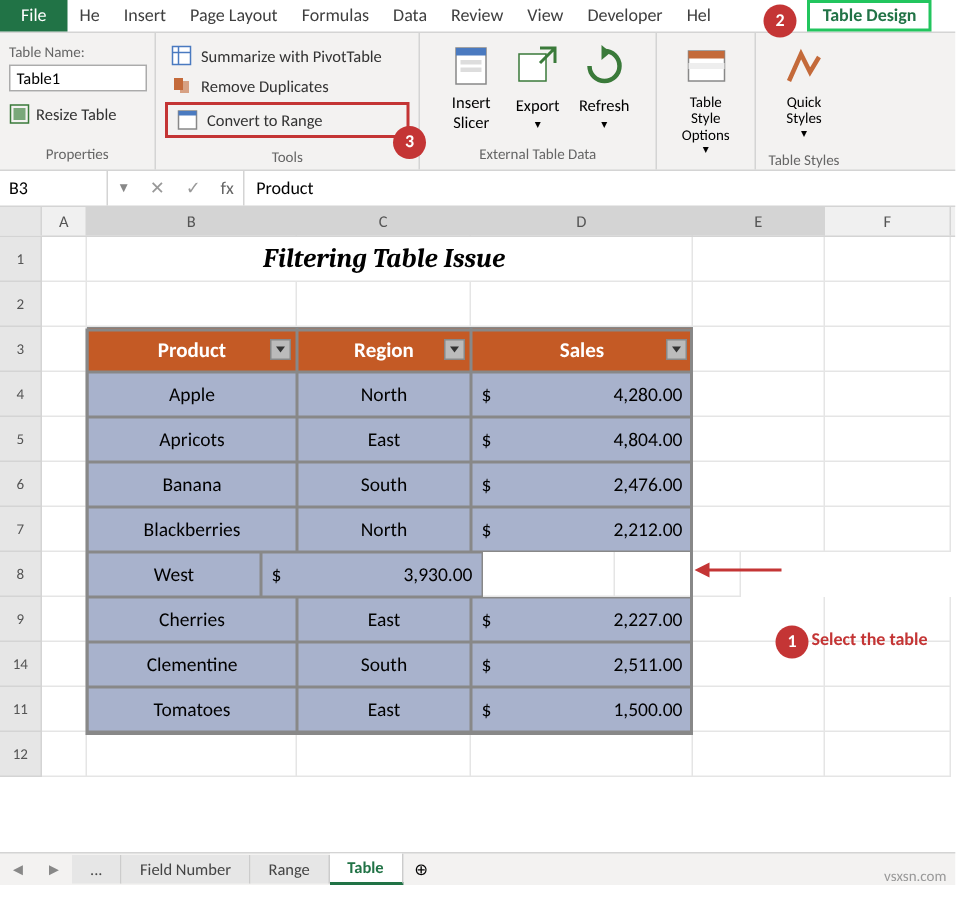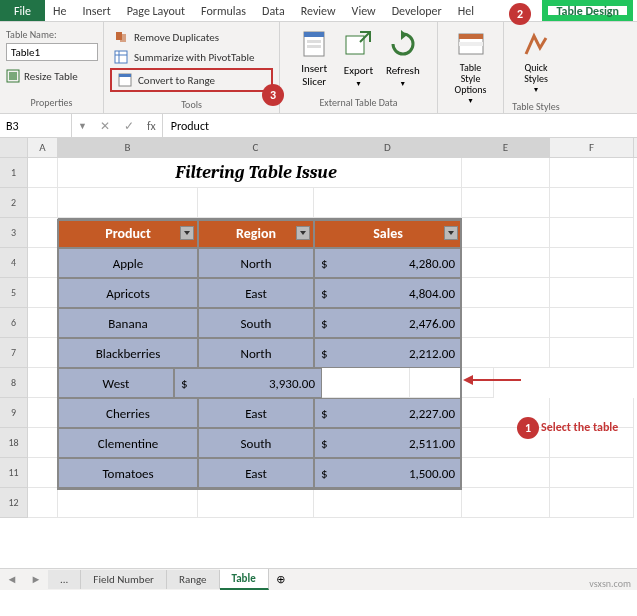--- a/index.html
+++ b/index.html
@@ -2,21 +2,21 @@
 <html><head>
   <meta charset="utf-8">
   <style>
     * { box-sizing: border-box; margin: 0; padding: 0; font-family: 'Segoe UI', Calibri, sans-serif; }
     body { width: 637px; height: 616px; overflow: hidden; background: #fff; font-size: 12px; position: relative; }
     
     
     .ribbon-tabs { display: flex; height: 22px; border-bottom: 1px solid #d4d4d4; background: #fff; font-size: 12px; }
     .ribbon-tab { padding: 2px 8px; cursor: pointer; display: flex; align-items: center; color: #404040; }
     .ribbon-tab.file { background: #217346; color: #fff; padding: 2px 14px; }
-    .ribbon-tab.context { border: 6px solid #22c55e; color: #217346; font-weight: 600; padding: 1px 8px; margin-left: auto; margin-right: 4px; }
+    .ribbon-tab.context { border: 2px solid #22c55e; color: #217346; font-weight: 600; padding: 1px 8px; margin-left: auto; margin-right: 16px; }
     
     
     .ribbon { display: flex; height: 92px; background: #f3f2f1; border-bottom: 1px solid #d4d4d4; font-size: 11px; }
     .ribbon-group { display: flex; flex-direction: column; border-right: 1px solid #d4d4d4; padding: 2px 6px; }
     .ribbon-group-title { text-align: center; font-size: 10px; color: #666; margin-top: auto; padding: 2px 0; }
     .ribbon-content { flex: 1; display: flex; flex-direction: column; gap: 2px; padding: 4px 0; }
     
     .props-group { width: 104px; }
     .table-name-label { font-size: 10px; color: #666; }
     .table-name-input { width: 92px; height: 18px; border: 1px solid #ababab; background: #fff; padding: 0 4px; font-size: 11px; }
@@ -124,35 +124,35 @@
       </div>
     </div>
     <div class="ribbon-group-title">Properties</div>
   </div>
 
   <div class="ribbon-group tools-group">
     <div class="ribbon-content">
       <div class="tool-item">
         <span class="small-icon">
           <svg viewBox="0 0 14 14">
-              <rect x="2" y="2" width="6" height="8" fill="#c46a3a"></rect>
-              <rect x="6" y="4" width="6" height="8" fill="#c46a3a" opacity="0.6"></rect>
-            </svg>
-        </span>
-        <span>Remove Duplicates</span>
+              <rect x="1" y="1" width="12" height="12" fill="#fff" stroke="#4a7ac0"></rect>
+              <line x1="1" y1="5" x2="13" y2="5" stroke="#4a7ac0"></line>
+              <line x1="5" y1="1" x2="5" y2="13" stroke="#4a7ac0"></line>
+            </svg>
+        </span>
+        <span>Summarize with PivotTable</span>
       </div>
       <div class="tool-item">
         <span class="small-icon">
           <svg viewBox="0 0 14 14">
-              <rect x="1" y="1" width="12" height="12" fill="#fff" stroke="#4a7ac0"></rect>
-              <line x1="1" y1="5" x2="13" y2="5" stroke="#4a7ac0"></line>
-              <line x1="5" y1="1" x2="5" y2="13" stroke="#4a7ac0"></line>
-            </svg>
-        </span>
-        <span>Summarize with PivotTable</span>
+              <rect x="2" y="2" width="6" height="8" fill="#c46a3a"></rect>
+              <rect x="6" y="4" width="6" height="8" fill="#c46a3a" opacity="0.6"></rect>
+            </svg>
+        </span>
+        <span>Remove Duplicates</span>
       </div>
       <div class="tool-item highlighted">
         <span class="small-icon">
           <svg viewBox="0 0 14 14">
               <rect x="1" y="1" width="12" height="12" fill="#fff" stroke="#888"></rect>
               <rect x="1" y="1" width="12" height="3" fill="#4a7ac0"></rect>
             </svg>
         </span>
         <span>Convert to Range</span>
       </div>
@@ -345,21 +345,21 @@
         <div class="cell B data-cell center">Cherries</div>
         <div class="cell C data-cell center">East</div>
         <div class="cell D data-cell money">
           <span>$</span>
           <span>2,227.00</span>
         </div>
         <div class="cell E"></div>
         <div class="cell F"></div>
       </div>
       <div class="grid-row">
-        <div class="row-h">18</div>
+        <div class="row-h">14</div>
         <div class="cell A"></div>
         <div class="cell B data-cell center">Clementine</div>
         <div class="cell C data-cell center">South</div>
         <div class="cell D data-cell money">
           <span>$</span>
           <span>2,511.00</span>
         </div>
         <div class="cell E"></div>
         <div class="cell F"></div>
       </div>

